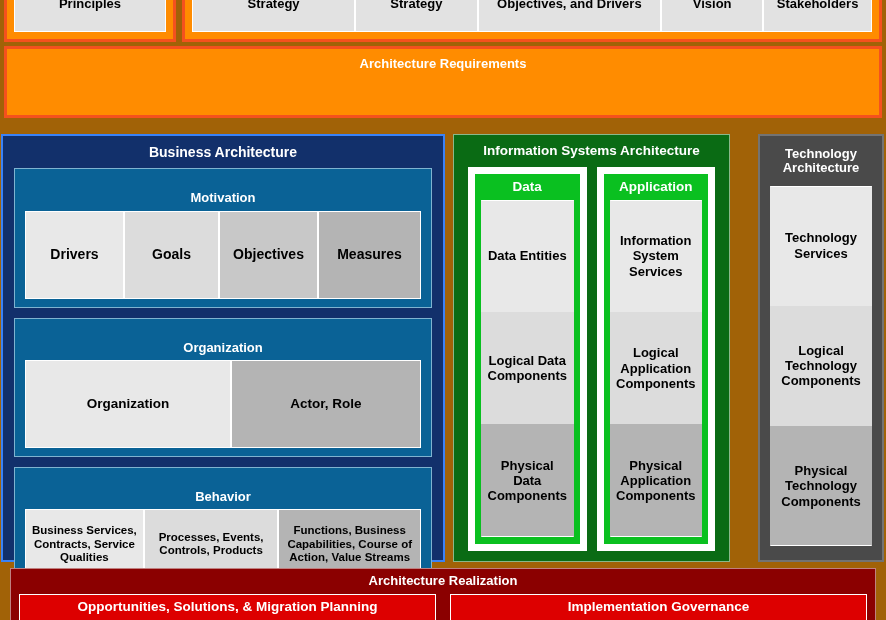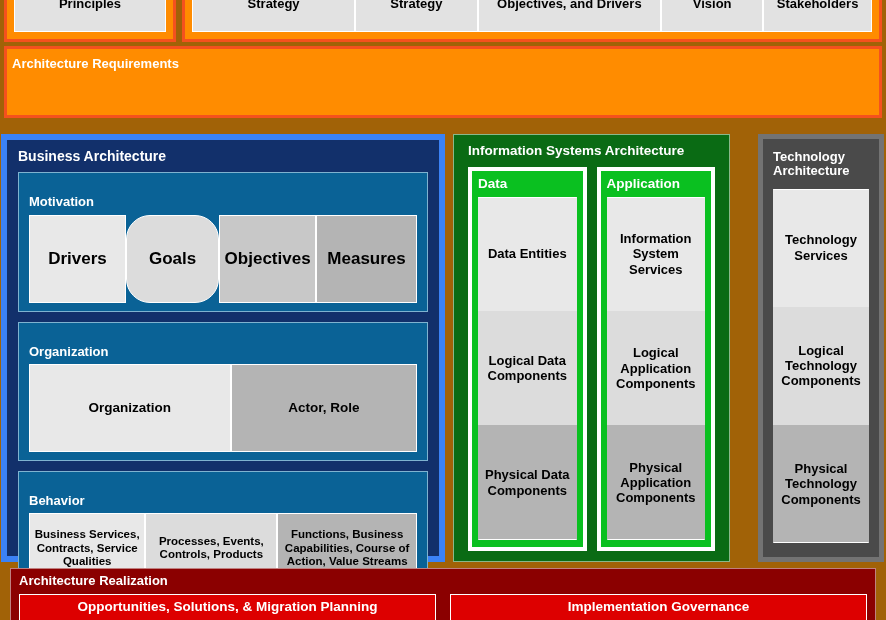--- a/index.html
+++ b/index.html
@@ -29,21 +29,21 @@
     justify-content: center;
     text-align: center;
     font-weight: bold;
     color: #000000;
     line-height: 1.18;
     border: 1px solid #ffffff;
     padding: 2px 3px;
   }
 
   .panel-title {
-    text-align: left;
+    text-align: center;
     color: #ffffff;
     font-weight: bold;
     line-height: 1.1;
   }
 
   
   #top-band {
     position: absolute;
     left: 0; top: -34px;
     width: 886px;
@@ -106,74 +106,74 @@
   
   #middle { position: absolute; left: 0; top: 130px; width: 886px; height: 432px; }
 
   
   #business-arch {
     position: absolute;
     left: 1px; top: 4px;
     width: 444px;
     height: 428px;
     background: #12306b;
-    border: 6px solid #3b82f6;
+    border: 2px solid #3b82f6;
     padding: 0 11px;
   }
   #business-arch > .panel-title { font-size: 14px; padding: 9px 0 8px 0; }
 
   .ba-sub {
     background: #0a6296;
     border: 1px solid #7fb3d0;
     padding: 0 10px 8px 10px;
     margin-bottom: 10px;
   }
   .ba-sub > .panel-title { font-size: 13px; padding: 22px 0 5px 0; }
 
-  #motivation .cell { height: 88px; font-size: 17px; }
+  #motivation .cell { height: 88px; font-size: 14px; }
   #organization .cell { height: 88px; font-size: 13.5px; }
   #behavior .cell { height: 70px; font-size: 11.5px; }
 
   
   #isa {
     position: absolute;
     left: 453px; top: 4px;
     width: 277px;
     height: 428px;
     background: #0a6b14;
     border: 1px solid #8ab88a;
     padding: 0 14px;
   }
   #isa > .panel-title { font-size: 13.5px; padding: 9px 0 8px 0; }
 
   .isa-cols { display: flex; gap: 10px; height: 384px; }
 
   .isa-col {
     flex: 1;
     background: #0ac020;
-    border: 4px solid #ffffff;
+    border: 7px solid #ffffff;
     padding: 0 6px 7px 6px;
     display: flex;
     flex-direction: column;
   }
   .isa-col > .panel-title { font-size: 13.5px; padding: 6px 0 5px 0; }
 
   .stack { display: flex; flex-direction: column; flex: 1; }
   .stack .cell { flex: 1; font-size: 13px; border: 1px solid transparent; }
   .stack .cell:first-child { border-top: 1px solid #ffffff; }
   .stack .cell:last-child  { border-bottom: 1px solid #ffffff; }
 
   
   #tech-arch {
     position: absolute;
     left: 758px; top: 4px;
     width: 126px;
     height: 428px;
     background: #4a4a4a;
-    border: 5px solid #737373;
+    border: 2px solid #737373;
     padding: 0 10px 14px 10px;
     display: flex;
     flex-direction: column;
   }
   #tech-arch > .panel-title { font-size: 13px; padding: 11px 0 10px 0; }
   #tech-arch .stack .cell { font-size: 13px; }
 
   
   #realization {
     position: absolute;
@@ -239,21 +239,21 @@
 
   <div id="middle">
 
     <div id="business-arch">
       <div class="panel-title">Business Architecture</div>
 
       <div id="motivation" class="ba-sub">
         <div class="panel-title">Motivation</div>
         <div class="cellrow">
           <div class="cell g1" style="width:25%;">Drivers</div>
-          <div class="cell g2" style="width:24%;border-radius:24px;">Goals</div>
+          <div class="cell g2" style="width:24%;">Goals</div>
           <div class="cell g3" style="width:25%;">Objectives</div>
           <div class="cell g4" style="width:26%;">Measures</div>
         </div>
       </div>
 
       <div id="organization" class="ba-sub">
         <div class="panel-title">Organization</div>
         <div class="cellrow">
           <div class="cell g1" style="width:52%;">Organization</div>
           <div class="cell g4" style="width:48%;">Actor, Role</div>

